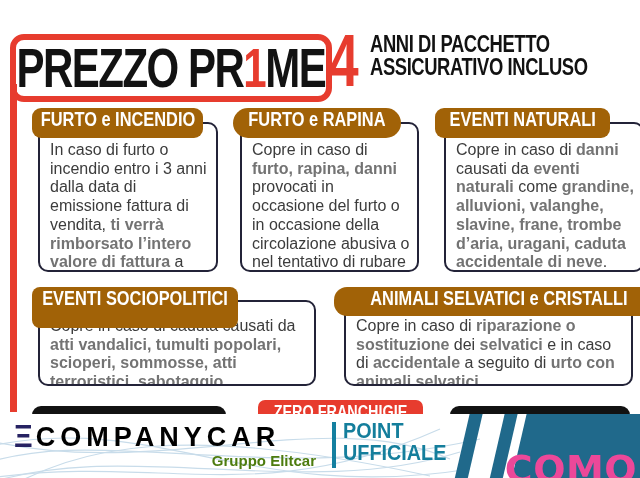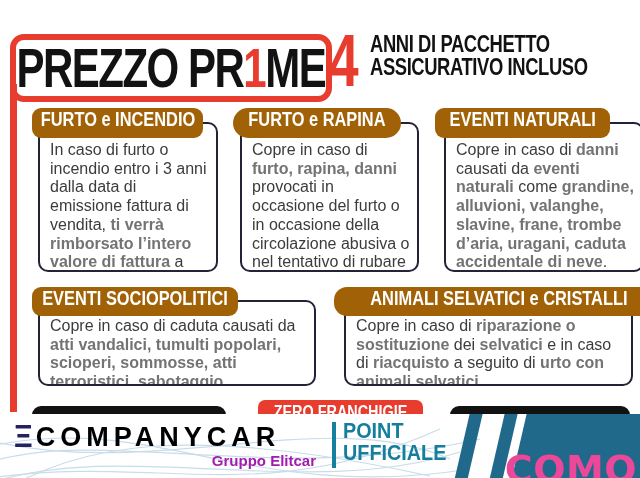--- a/index.html
+++ b/index.html
@@ -44,21 +44,21 @@
   }
   .card-body{
     position:absolute;background:#ffffff;border:2px solid #232338;border-radius:10px;
     box-sizing:border-box;color:#3c3c3c;font-size:16px;line-height:1.17;
     padding:17px 7px 4px 10px;overflow:hidden;z-index:1;
   }
   .card-body .b{font-weight:700;color:#737373;}
   .c0{left:32px;top:108px;} .c0 .card-head{width:171px;} .c0 .card-body{left:6px;top:14px;width:180px;height:150px;}
   .c1{left:233px;top:108px;} .c1 .card-head{width:168px;border-radius:15px;} .c1 .card-body{left:7px;top:14px;width:179px;height:150px;}
   .c2{left:435px;top:108px;} .c2 .card-head{width:175px;} .c2 .card-body{left:9px;top:14px;width:200px;height:150px;}
-  .c3{left:32px;top:287px;} .c3 .card-head{width:206px;height:29px;} .c3 .card-body{left:6px;top:13px;width:278px;height:86px;padding-top:15px;}
+  .c3{left:32px;top:287px;} .c3 .card-head{width:206px;height:41px;border-radius:8px;} .c3 .card-body{left:6px;top:13px;width:278px;height:86px;padding-top:15px;}
   .c4{left:334px;top:287px;} .c4 .card-head{width:329px;height:29px;border-radius:13px;} .c4 .card-body{left:10px;top:13px;width:289px;height:86px;padding-top:15px;}
   
   .stub{position:absolute;background:#121212;border-radius:9px;height:26px;z-index:1;}
   .stub-left{left:32px;top:406px;width:194px;}
   .stub-right{left:450px;top:406px;width:180px;}
   .zero-box{
     position:absolute;left:258px;top:400px;width:165px;height:28px;z-index:1;
     background:#e73c2e;border-radius:7px;display:flex;align-items:flex-start;justify-content:center;
   }
   .zero-text{
@@ -75,21 +75,21 @@
   .brand-mark{
     display:inline-block;color:#262262;font-weight:700;font-size:29px;line-height:1;
     transform:scaleY(1.05);margin-right:3px;vertical-align:top;
   }
   .brand-text{
     color:#000000;font-weight:700;font-size:27px;letter-spacing:5px;line-height:1.05;
     vertical-align:top;
   }
   .brand-sub{
     position:absolute;left:200px;top:38px;width:116px;text-align:right;
-    color:#a21caf;font-weight:700;font-size:15px;
+    color:#4d7c0f;font-weight:700;font-size:15px;
   }
   .sep{position:absolute;left:332px;top:8px;width:4px;height:46px;background:#1480a0;}
   .point{
     position:absolute;left:343px;top:6px;color:#147e9c;font-weight:800;
     font-size:22.5px;line-height:22px;transform:scaleX(0.88);transform-origin:left top;
     white-space:nowrap;
   }
   .stripe-a{
     position:absolute;left:462px;top:-2px;width:13px;height:70px;background:#20698b;
     transform:skewX(-13deg);
@@ -150,21 +150,21 @@
     <div class="card-head">
       <span class="card-head-text">EVENTI SOCIOPOLITICI</span>
     </div>
     <div class="card-body"><span>Copre in caso di caduta causati da </span><span class="b">atti vandalici, tumulti popolari, scioperi, sommosse, atti terroristici, sabotaggio.</span></div>
   </div>
 
   <div class="card c4">
     <div class="card-head">
       <span class="card-head-text">ANIMALI SELVATICI e CRISTALLI</span>
     </div>
-    <div class="card-body"><span>Copre in caso di </span><span class="b">riparazione o sostituzione</span><span> dei </span><span class="b">selvatici</span><span> e in caso di </span><span class="b">riacquisto</span><span> a seguito di </span><span class="b">urto con animali selvatici</span><span>.</span></div>
+    <div class="card-body"><span>Copre in caso di </span><span class="b">riparazione o sostituzione</span><span> dei </span><span class="b">selvatici</span><span> e in caso di </span><span class="b">accidentale</span><span> a seguito di </span><span class="b">urto con animali selvatici</span><span>.</span></div>
   </div>
 </div>
 
   <div class="stub stub-left"></div>
   <div class="zero-box">
     <span class="zero-text">ZERO FRANCHIGIE</span>
   </div>
   <div class="stub stub-right"></div>
 
   <div class="footer">

